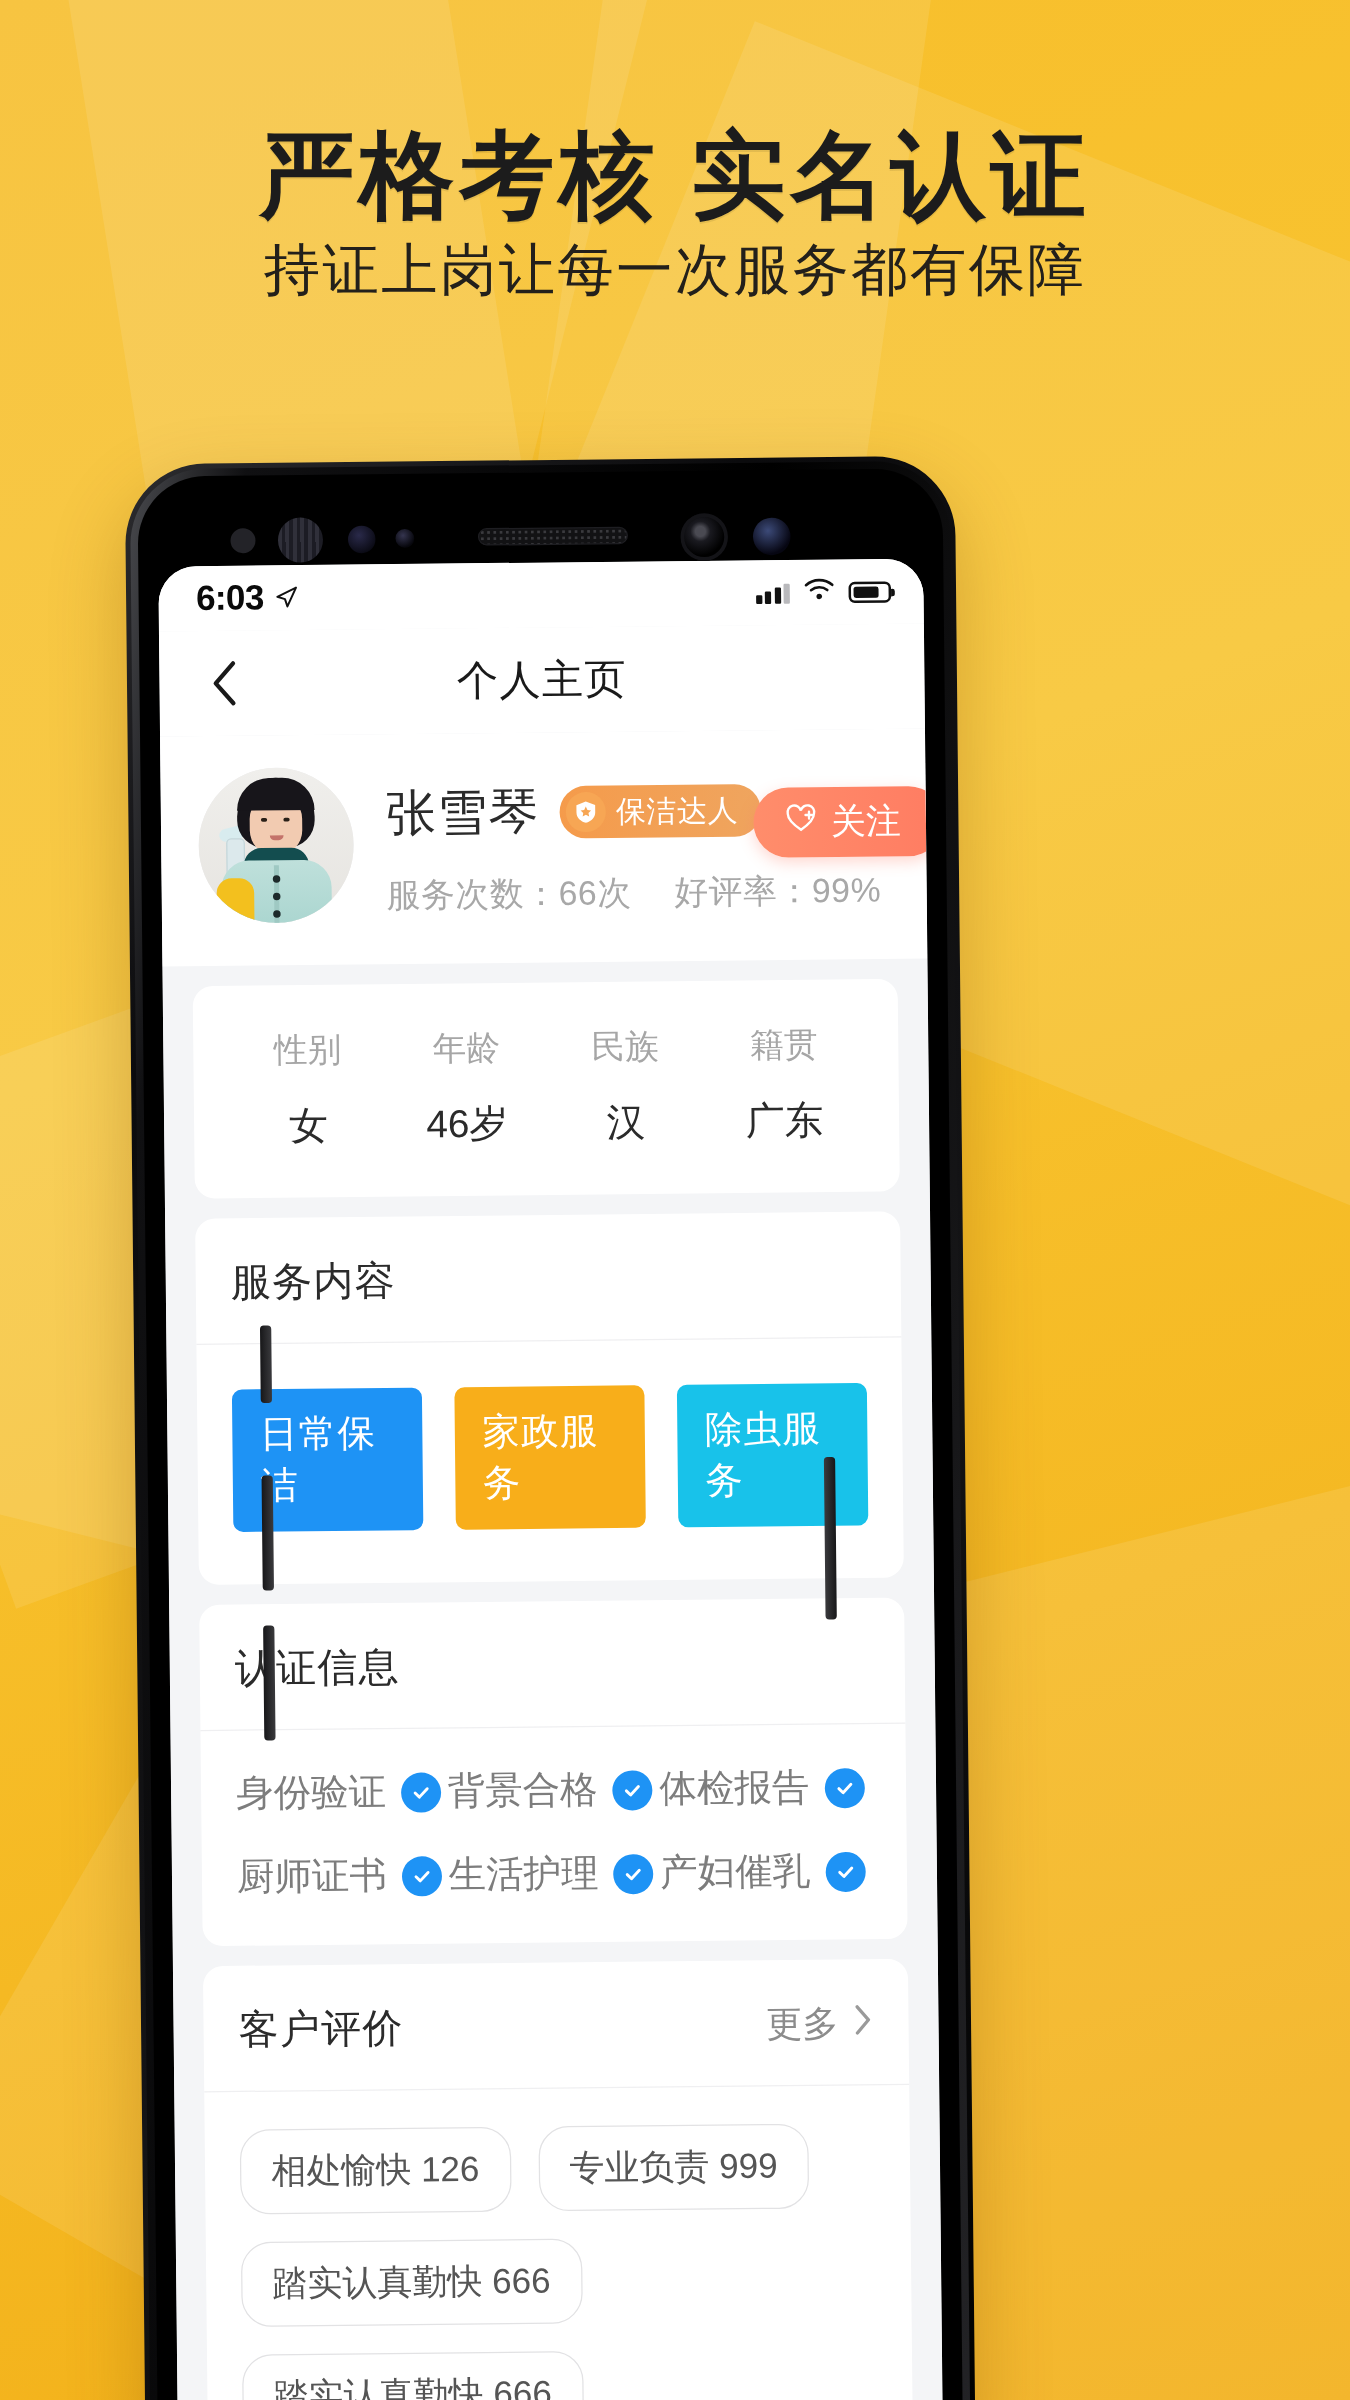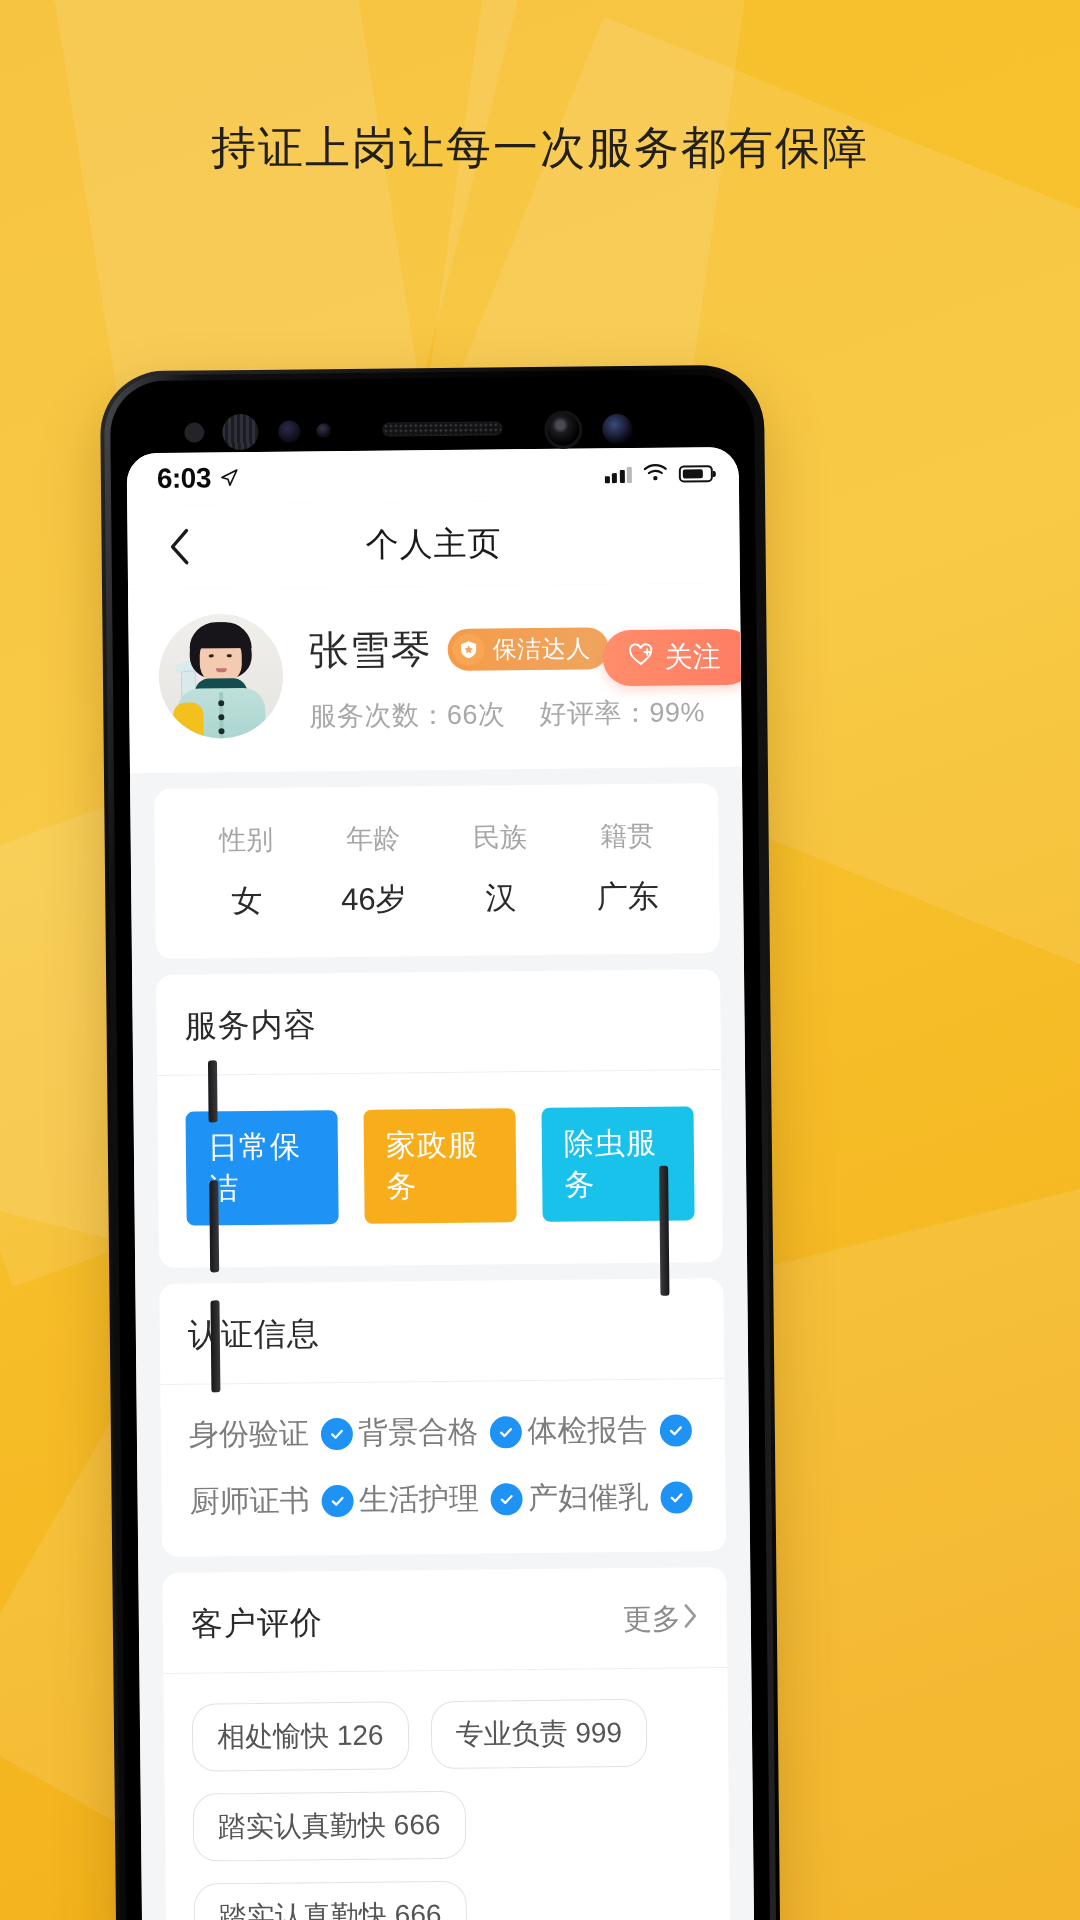--- a/index.html
+++ b/index.html
@@ -29,21 +29,21 @@
   .f7{width:700px;height:420px;left:-80px;top:760px;transform:rotate(-20deg);
       background:rgba(255,255,255,.04);}
 
   
   .headline-wrap{position:absolute;top:96px;left:0;right:0;text-align:center;z-index:5;}
   .headline{
     font-size:76px;font-weight:bold;color:#1C1C1C;letter-spacing:4px;
     line-height:1.18;text-shadow:0 2px 0 rgba(0,0,0,.08);
   }
   .subheadline{
-    margin-top:22px;font-size:45px;color:#23201B;letter-spacing:2px;font-weight:400;
+    font-size:45px;color:#23201B;letter-spacing:2px;font-weight:400;
   }
 
   
   .phone{
     position:absolute;left:108px;top:368px;width:664px;height:1580px;
     border-radius:64px 64px 0 0;
     background:linear-gradient(135deg,#2b2b2e 0%,#0b0b0d 22%,#141416 60%,#000 100%);
     box-shadow:0 24px 60px rgba(120,70,0,.30);
     z-index:6;
     transform:rotate(-0.6deg);
@@ -192,39 +192,40 @@
   
   .cert-grid{display:flex;flex-wrap:wrap;padding:30px 0 34px;}
   .cert{width:33.33%;display:flex;align-items:center;gap:12px;margin-bottom:26px;}
   .cert:nth-child(n+4){margin-bottom:0;}
   .cert-label{font-size:30px;color:#7D7D7D;}
   .check{width:32px;height:32px;border-radius:50%;background:#1E93F5;flex:none;
       display:flex;align-items:center;justify-content:center;}
 
   
   .rev-head{display:flex;align-items:center;justify-content:space-between;padding:30px 0 26px;}
-  .rev-more{display:flex;align-items:center;gap:2px;font-size:29px;color:#8C8C8C;cursor:pointer;}
+  .rev-more{display:flex;align-items:center;gap:12px;font-size:29px;color:#8C8C8C;cursor:pointer;}
   .rev-tags{display:flex;flex-wrap:wrap;gap:22px;padding:30px 0 34px;}
   .rev-tag{border:1px solid #E2E2E4;border-radius:24px;padding:14px 24px;font-size:28px;
       color:#555;background:#fff;cursor:pointer;}
 </style>
 </head>
 <body>
 
 <div class="poster-bg">
   <div class="facet f1"></div>
   <div class="facet f2"></div>
   <div class="facet f3"></div>
   <div class="facet f4"></div>
   <div class="facet f5"></div>
   <div class="facet f6"></div>
   <div class="facet f7"></div>
 </div>
 
 <div class="headline-wrap">
+  <div class="headline">严格考核 实名认证</div>
   <div class="subheadline">持证上岗让每一次服务都有保障</div>
 </div>
 
 <div class="phone">
   <div class="phone-edge"></div>
 
   <div class="btn-side btn-mute"></div>
   <div class="btn-side btn-vol-up"></div>
   <div class="btn-side btn-vol-dn"></div>
   <div class="btn-side btn-power"></div>

